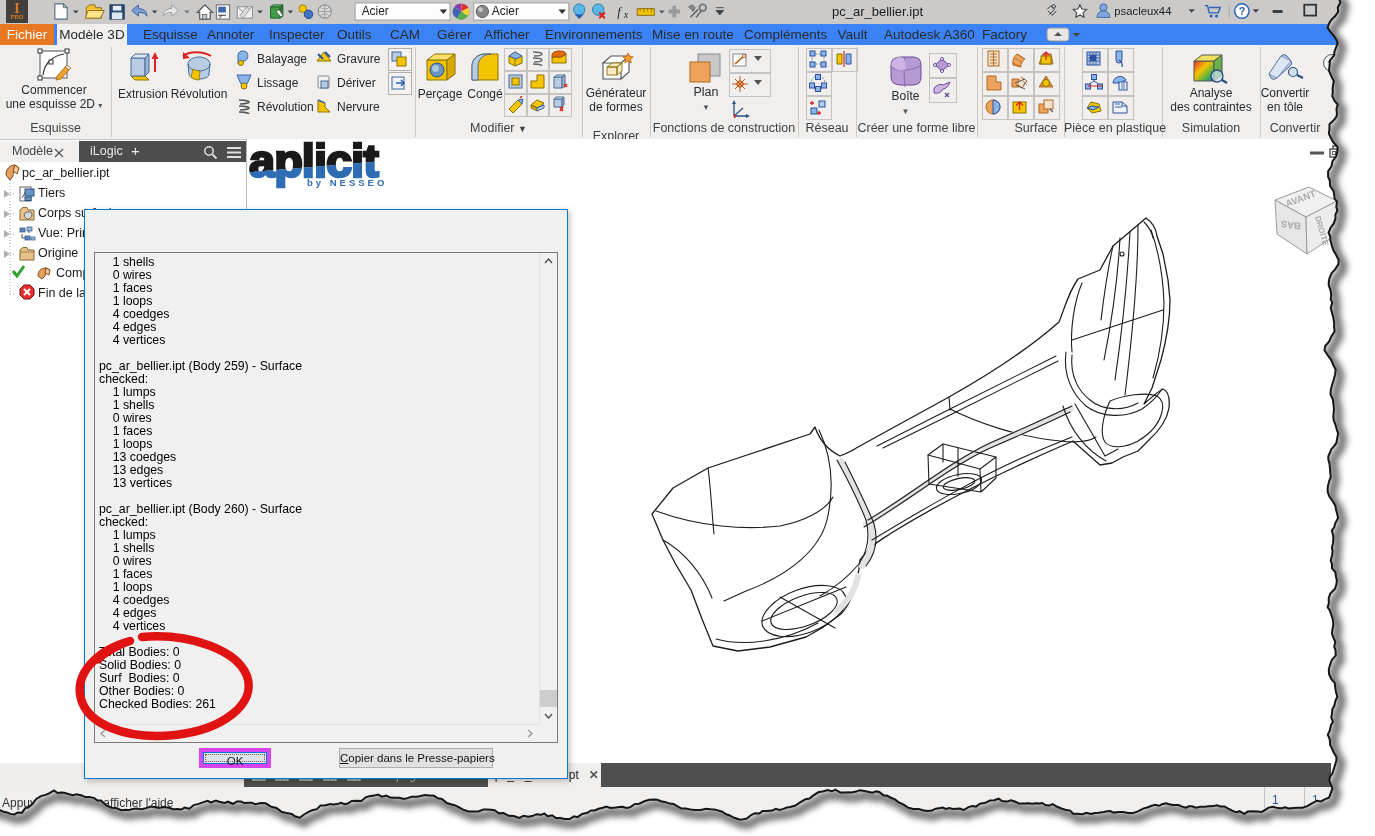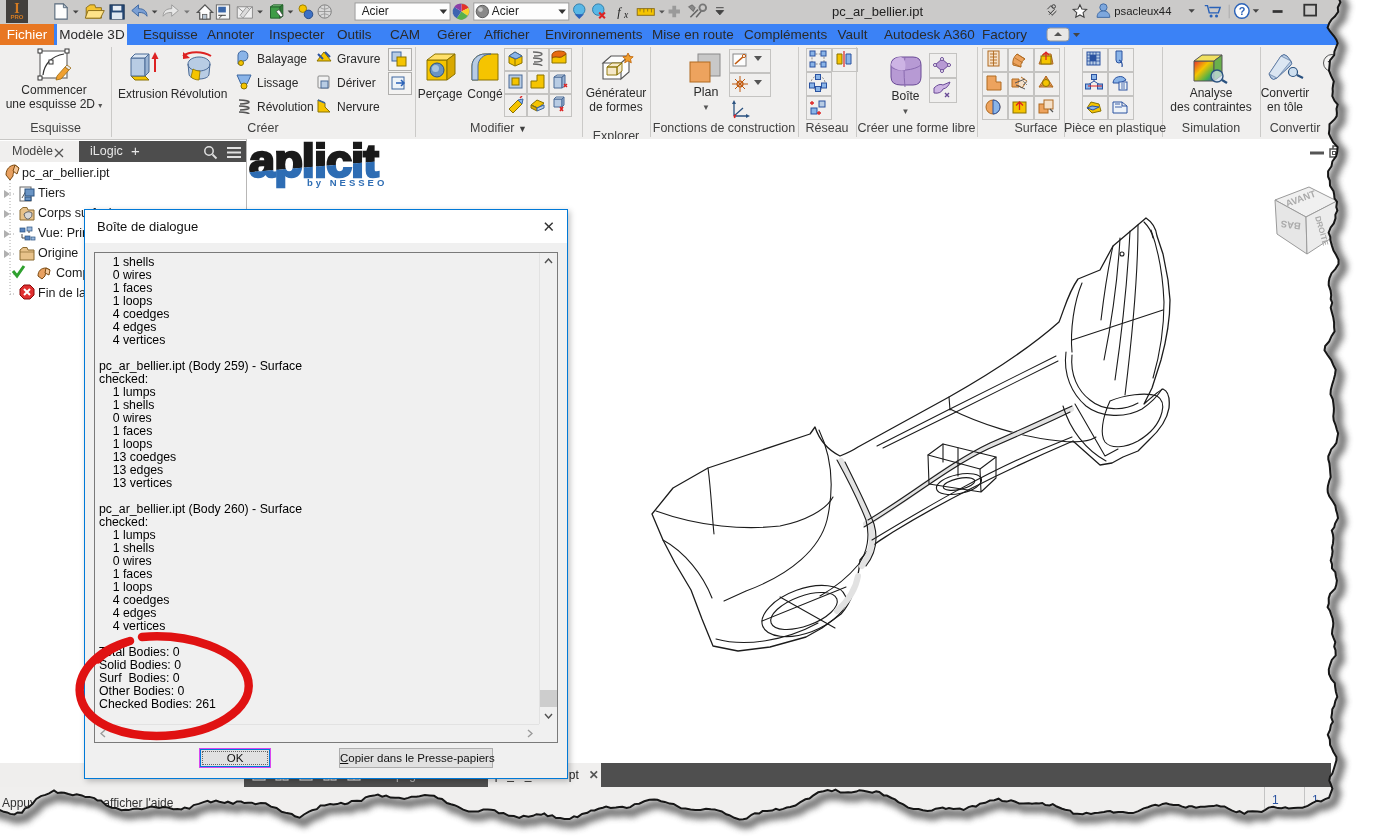--- a/index.html
+++ b/index.html
@@ -37,21 +37,21 @@
 
 #statusbar{position:absolute;left:0;top:787px;width:1375px;height:49px;background:#f0efee;font-size:12px;color:#333;}
 
 #dialog{position:absolute;left:84px;top:209px;width:482px;height:568px;background:#f0f0f0;border:1px solid #0079d7;box-shadow:2px 2px 6px rgba(0,0,0,0.25);}
 #dlg-title{position:absolute;left:0;top:0;width:100%;height:33px;background:#fff;}
 #dlg-title span{position:absolute;left:12px;top:9px;font-size:13px;color:#111;}
 #dlg-x{position:absolute;right:12px;top:8px;font-size:15px;color:#333;}
 #dlg-list{position:absolute;left:9px;top:42px;width:462px;height:489px;background:#f0f0f0;border:1px solid #7a7a7a;}
 #dlg-text{position:absolute;left:4px;top:3px;font-size:12.3px;line-height:13px;color:#000;white-space:pre;font-family:"Liberation Sans",sans-serif;}
 .btn{position:absolute;top:538px;height:20px;background:#e1e1e1;border:1px solid #adadad;font-size:11.5px;color:#111;text-align:center;line-height:18px;box-sizing:border-box;white-space:nowrap;}
-#btn-ok{left:114px;width:72px;border:1px solid #d946ef;box-shadow:0 0 0 1px #0078d7 inset;line-height:18px;}
+#btn-ok{left:114px;width:72px;border:4px solid #d946ef;box-shadow:0 0 0 1px #0078d7 inset;line-height:18px;}
 #btn-copy{left:254px;width:154px;}
 </style>
 </head>
 <body>
 <div id="app">
 
 <div id="titlebar">
   <div id="apicon">
         <div class="I">I</div>
         <div class="pro">PRO</div>
@@ -206,21 +206,20 @@
         <path d="M8 9 l4 -4 l4 4 z" fill="#555"></path>
         <path d="M27 6 l3.5 4 l3.5 -4 z" fill="#444"></path>
       </svg>
 </div>
 
 <div id="ribbon">
   
   <div class="gsep" style="left:111px"></div><div class="gsep" style="left:415px"></div><div class="gsep" style="left:582px"></div><div class="gsep" style="left:650px"></div><div class="gsep" style="left:798px"></div><div class="gsep" style="left:856px"></div><div class="gsep" style="left:977px"></div><div class="gsep" style="left:1064px"></div><div class="gsep" style="left:1162px"></div><div class="gsep" style="left:1260px"></div>
   
   <div class="glabel" style="left:0;width:111px;">Esquisse</div>
-  <div class="glabel" style="left:111px;width:304px;">Créer</div>
   <div class="glabel" style="left:415px;width:167px;">Modifier <span style="font-size:9px;">▼</span></div>
   <div class="glabel" style="left:582px;width:68px;margin-top:8px;">Explorer</div>
   <div class="glabel" style="left:650px;width:148px;">Fonctions de construction</div>
   <div class="glabel" style="left:798px;width:58px;">Réseau</div>
   <div class="glabel" style="left:856px;width:121px;">Créer une forme libre</div>
   <div class="glabel" style="left:977px;width:64px;padding-left:27px;">Surface</div>
   <div class="glabel" style="left:1064px;width:98px;">Pièce en plastique</div>
   <div class="glabel" style="left:1162px;width:98px;">Simulation</div>
   <div class="glabel" style="left:1260px;width:70px;">Convertir</div>
 
@@ -779,24 +778,20 @@
 <div id="statusbar">
   <span style="position:absolute;left:2px;top:9px;">Appuyez sur</span>
       <span style="position:absolute;left:76px;top:9px;">pour afficher l'aide</span>
   <div class="abs" style="left:1264px;top:0;width:1px;height:22px;background:#c4c4c4;"></div>
   <div class="abs" style="left:1304px;top:0;width:1px;height:22px;background:#c4c4c4;"></div>
   <span style="position:absolute;left:1272px;top:6px;color:#2a52a0;">1</span>
   <span style="position:absolute;left:1312px;top:6px;color:#2a52a0;">1</span>
 </div>
 
 <div id="dialog">
-  <div id="dlg-title">
-        <span>Boîte de dialogue</span>
-        <div id="dlg-x">✕</div>
-      </div>
   <div id="dlg-list">
     <div id="dlg-text">    1 shells
     0 wires
     1 faces
     1 loops
     4 coedges
     4 edges
     4 vertices
 
 pc_ar_bellier.ipt (Body 259) - Surface

